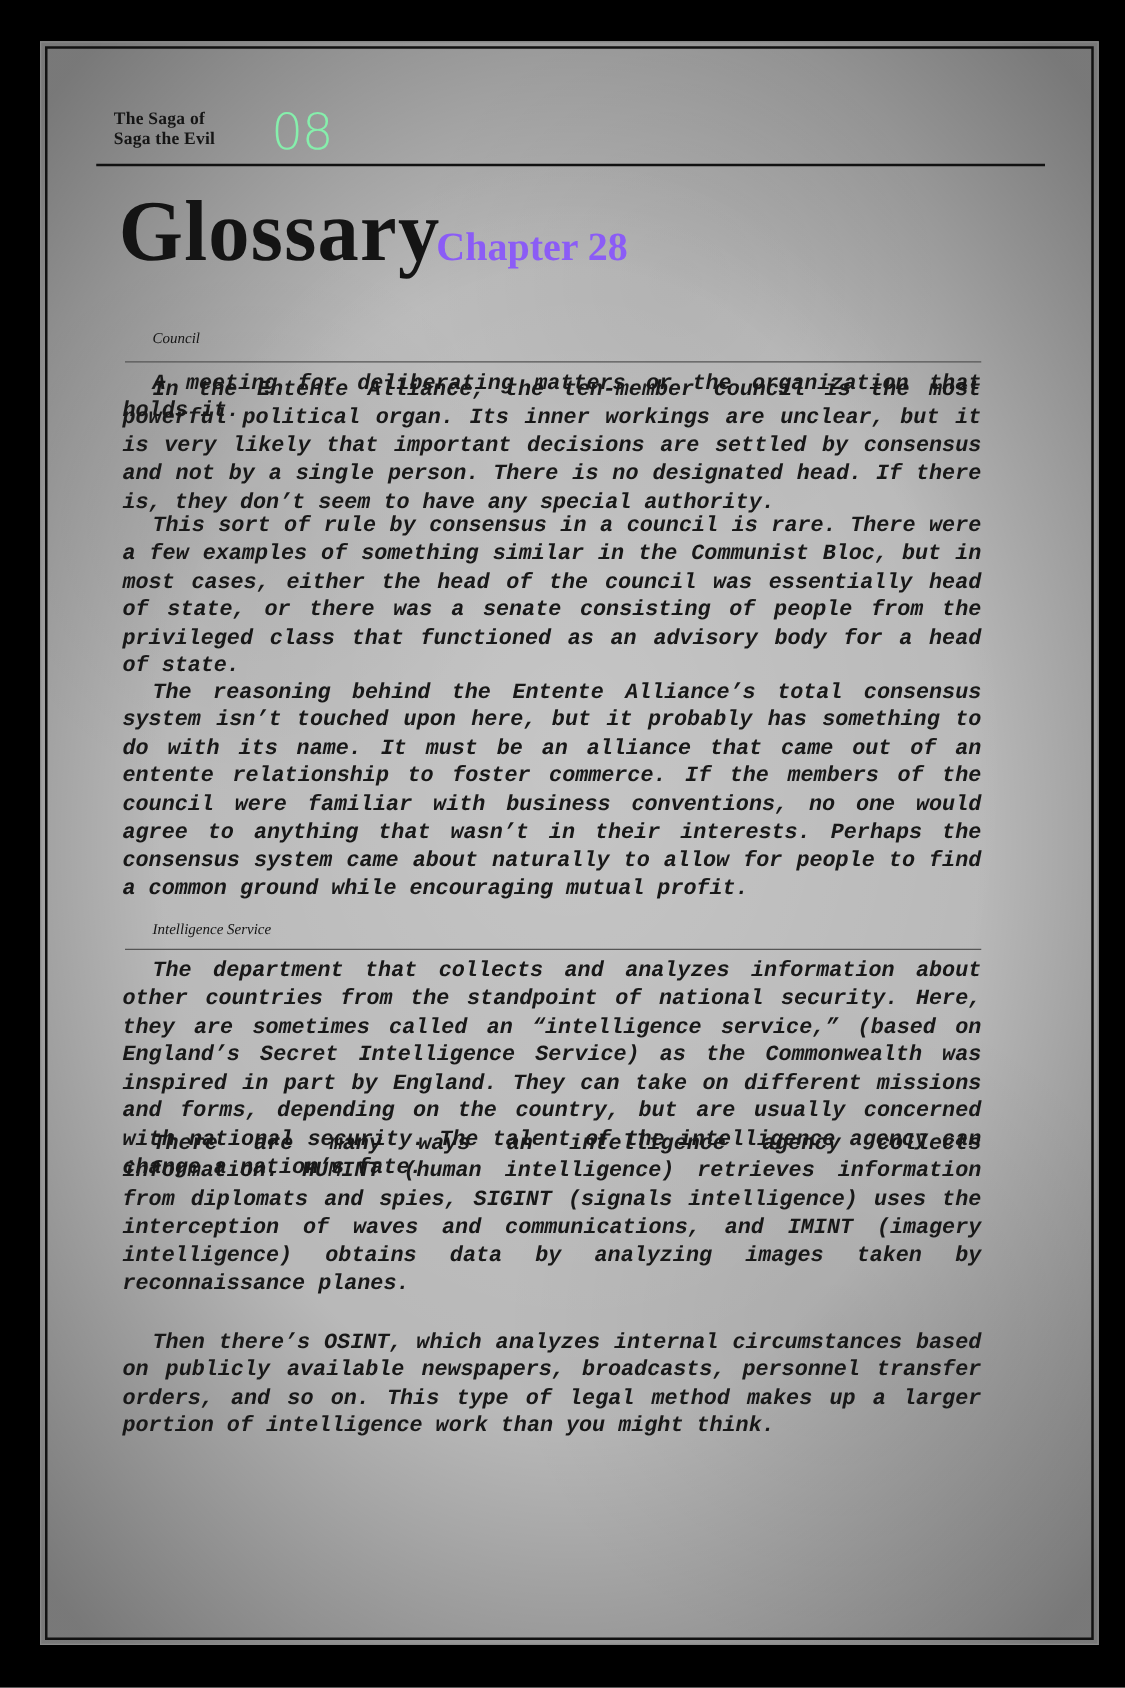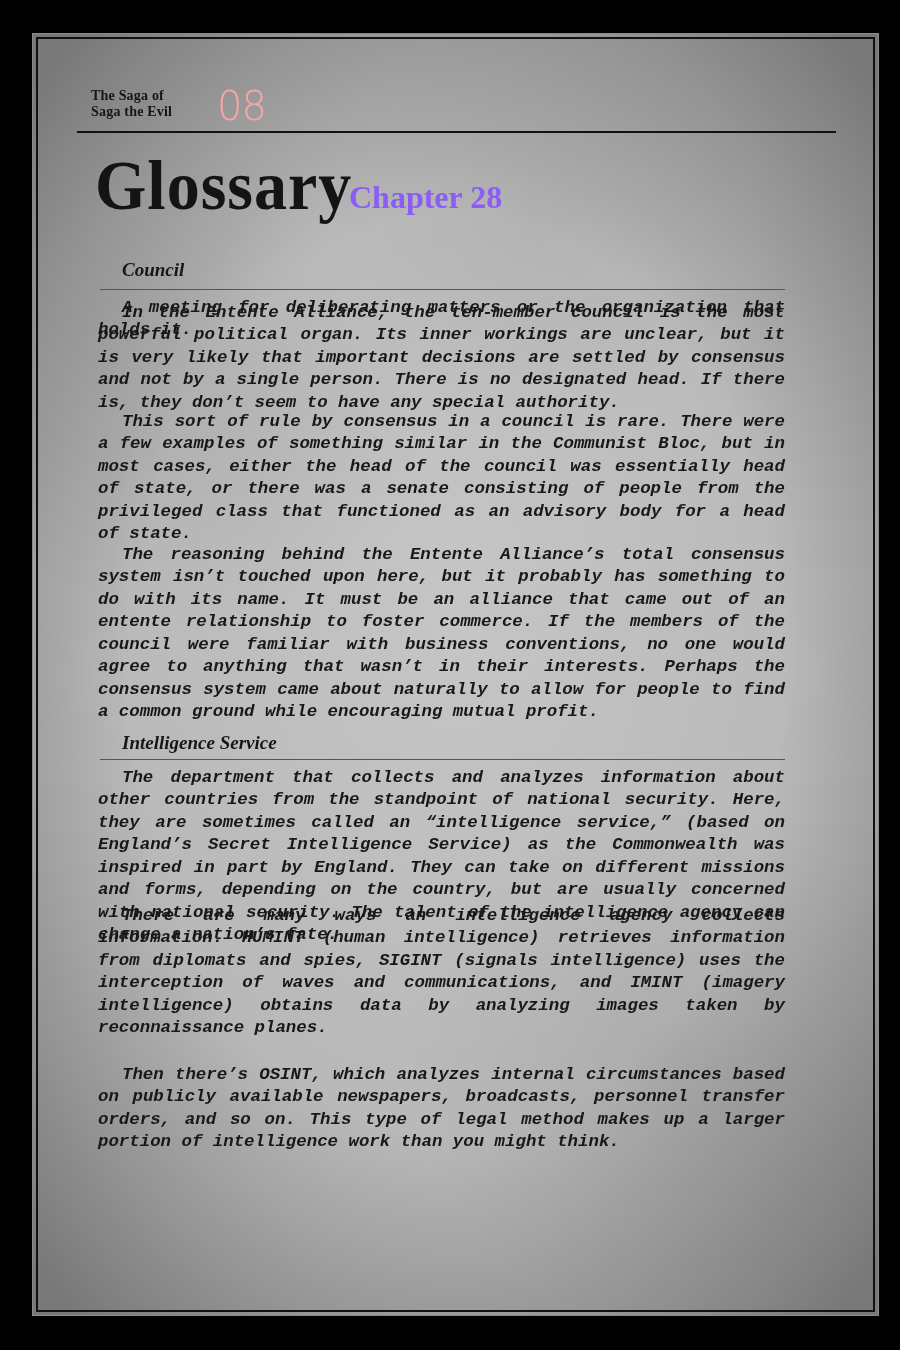--- a/index.html
+++ b/index.html
@@ -22,42 +22,42 @@
     position:absolute; left:4px; top:4px; right:4px; bottom:4px;
     border:2px solid #111;
   }
   .series {
     position:absolute; left:91px; top:88px; color:#151515;
     font-family:"Liberation Serif", serif; font-weight:bold;
     font-size:14px; line-height:16px; letter-spacing:0.2px;
   }
   .series div { white-space:nowrap; }
   .volume {
-    position:absolute; left:217px; top:84px; color:#fca5a5;
+    position:absolute; left:217px; top:84px; color:#86efac;
     font-family:"DejaVu Sans", sans-serif; font-weight:300;
     font-size:40px; line-height:44px; letter-spacing:-1px;
   }
   .header-rule {
     position:absolute; left:77px; top:131px; width:759px; height:2px; background:#111;
   }
   .title {
     position:absolute; left:95px; top:148px; color:#141414;
     font-family:"Liberation Serif", serif; font-weight:bold;
     font-size:66px; line-height:72px; letter-spacing:1px;
     transform:scaleY(1.05); transform-origin:left top;
   }
   .chapter {
     position:absolute; left:349px; top:182px; color:#8b5cf6;
     font-family:"Liberation Serif", serif; font-weight:bold;
     font-size:32px; line-height:30px;
   }
   .term {
     position:absolute; left:122px; color:#161616;
-    font-family:"Liberation Serif", serif; font-weight:bold; font-style:italic;
-    font-size:19px; line-height:22px;
+    font-family:"Liberation Serif", serif; font-weight:normal; font-style:italic;
+    font-size:12px; line-height:22px;
   }
   .term-rule {
     position:absolute; left:100px; width:685px; height:1px; background:#555;
   }
   .para {
     position:absolute; left:98px; width:687px; color:#181818;
     font-family:Liberation Mono, monospace; font-weight:bold; font-style:italic;
     font-size:17.4px; line-height:22.45px;
     text-align:justify; text-indent:24px; margin:0;
   }

